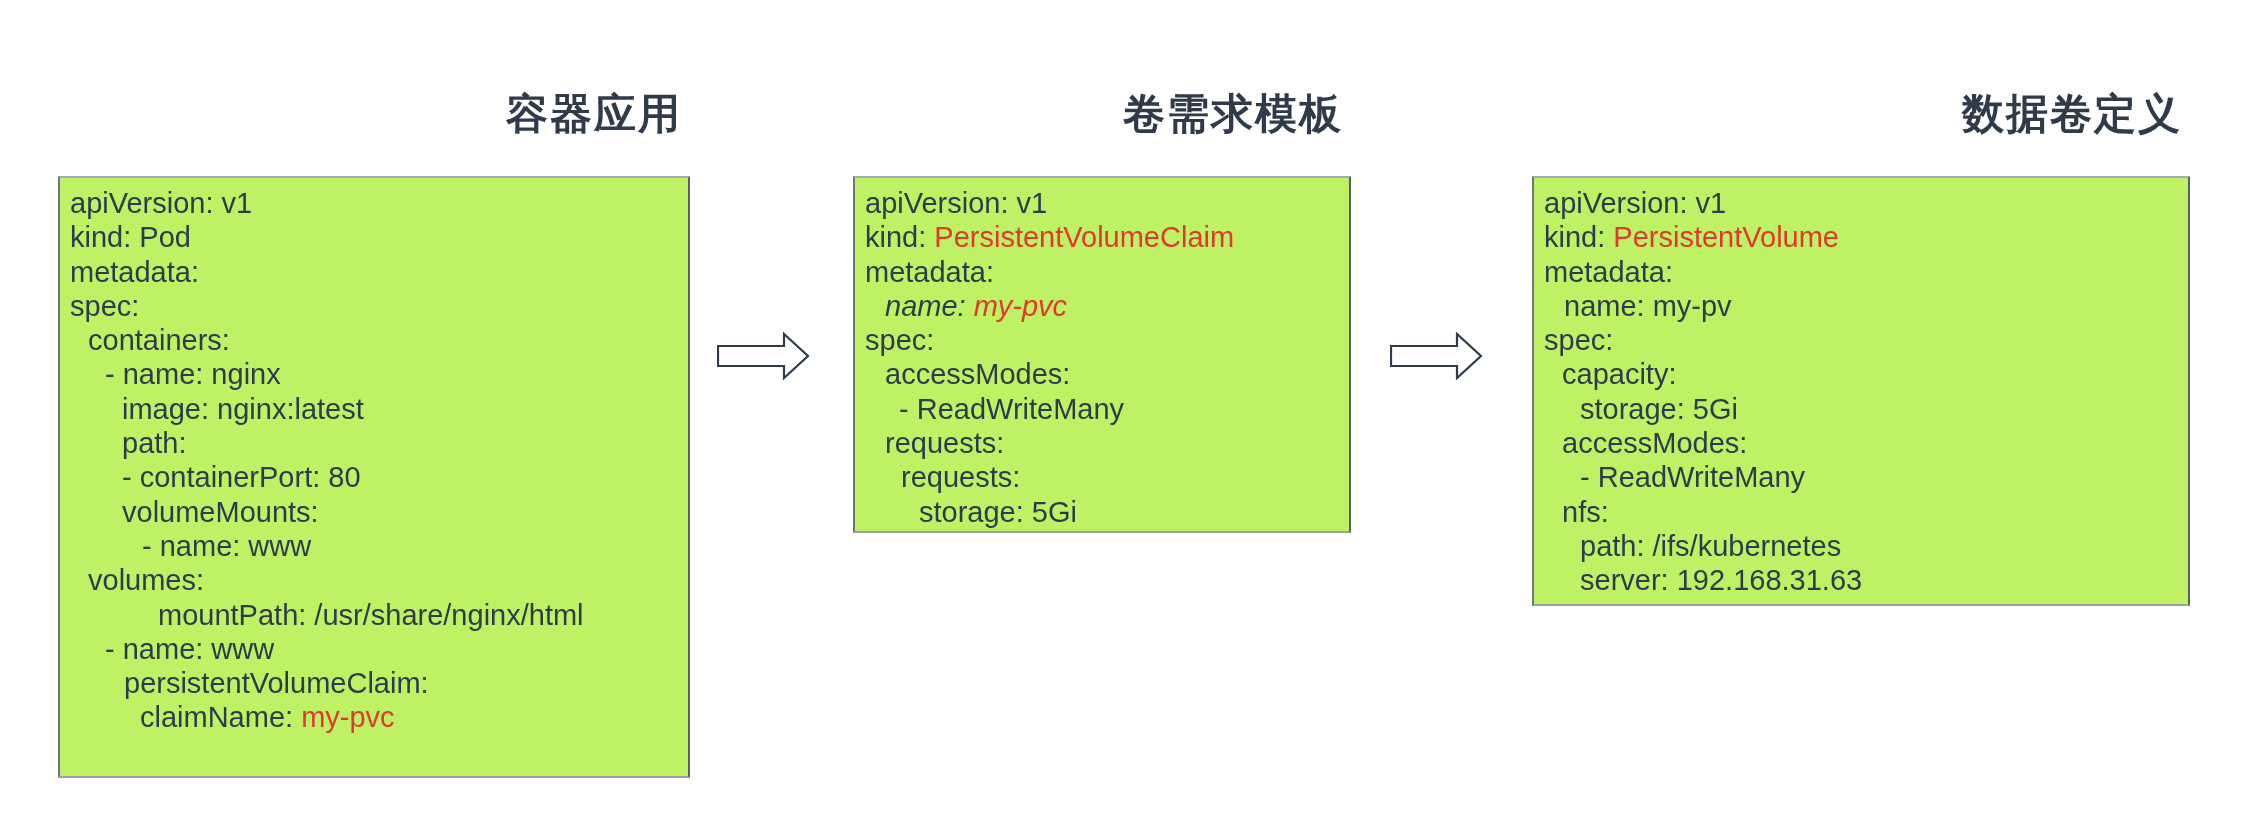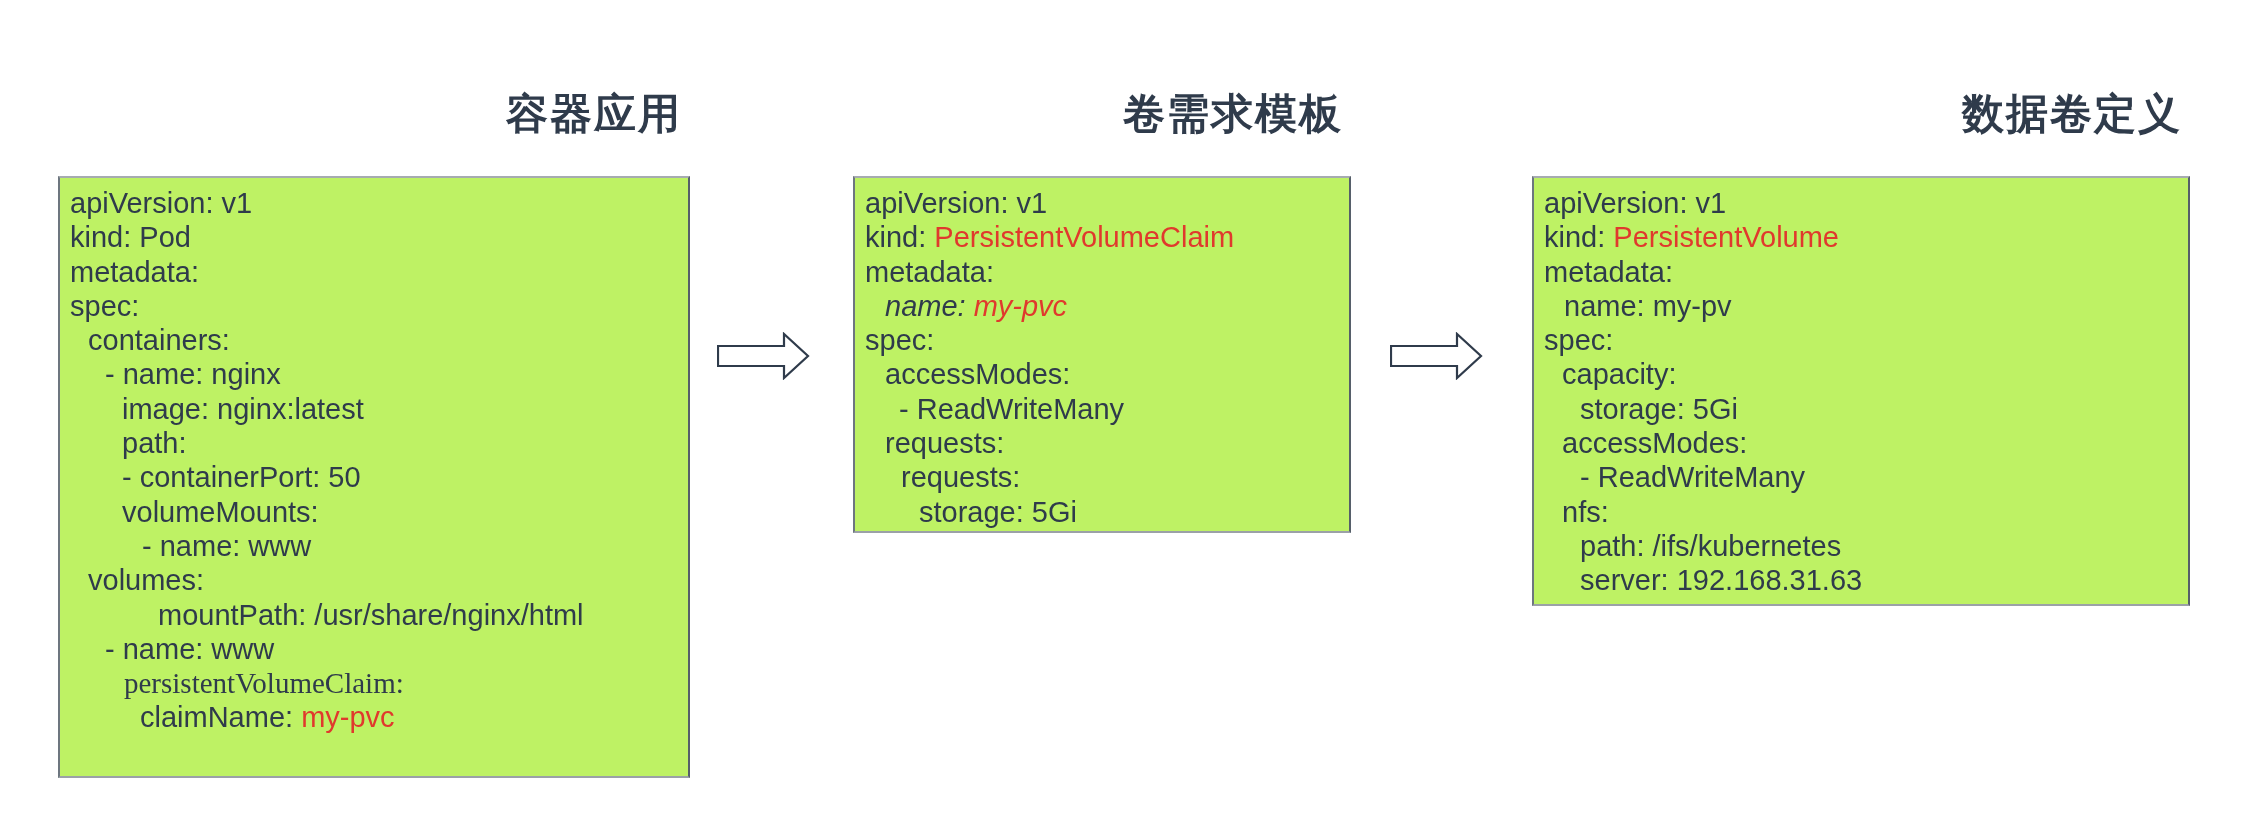--- a/index.html
+++ b/index.html
@@ -75,27 +75,27 @@
 <div id="panel-pod" class="panel">
   <div class="code">
       <div class="code-line" style="padding-left: 0px;"><span>apiVersion: v1</span></div>
       <div class="code-line" style="padding-left: 0px;"><span>kind: Pod</span></div>
       <div class="code-line" style="padding-left: 0px;"><span>metadata:</span></div>
       <div class="code-line" style="padding-left: 0px;"><span>spec:</span></div>
       <div class="code-line" style="padding-left: 18px;"><span>containers:</span></div>
       <div class="code-line" style="padding-left: 35px;"><span>- name: nginx</span></div>
       <div class="code-line" style="padding-left: 52px;"><span>image: nginx:latest</span></div>
       <div class="code-line" style="padding-left: 52px;"><span>path:</span></div>
-      <div class="code-line" style="padding-left: 52px;"><span>- containerPort: 50</span></div>
+      <div class="code-line" style="padding-left: 52px;"><span>- containerPort: 80</span></div>
       <div class="code-line" style="padding-left: 52px;"><span>volumeMounts:</span></div>
       <div class="code-line" style="padding-left: 72px;"><span>- name: www</span></div>
       <div class="code-line" style="padding-left: 18px;"><span>volumes:</span></div>
       <div class="code-line" style="padding-left: 88px;"><span>mountPath: /usr/share/nginx/html</span></div>
       <div class="code-line" style="padding-left: 35px;"><span>- name: www</span></div>
-      <div class="code-line" style="padding-left: 54px; font-family: Liberation Serif, serif;"><span>persistentVolumeClaim:</span></div>
+      <div class="code-line" style="padding-left: 54px;"><span>persistentVolumeClaim:</span></div>
       <div class="code-line" style="padding-left: 70px;"><span>claimName: </span><span class="hl">my-pvc</span></div>
     </div>
 </div>
 
 <div id="panel-pvc" class="panel">
   <div class="code">
       <div class="code-line" style="padding-left: 0px;"><span>apiVersion: v1</span></div>
       <div class="code-line" style="padding-left: 0px;"><span>kind: </span><span class="hl">PersistentVolumeClaim</span></div>
       <div class="code-line" style="padding-left: 0px;"><span>metadata:</span></div>
       <div class="code-line" style="padding-left: 20px; font-style: italic;"><span>name: </span><span class="hl">my-pvc</span></div>

